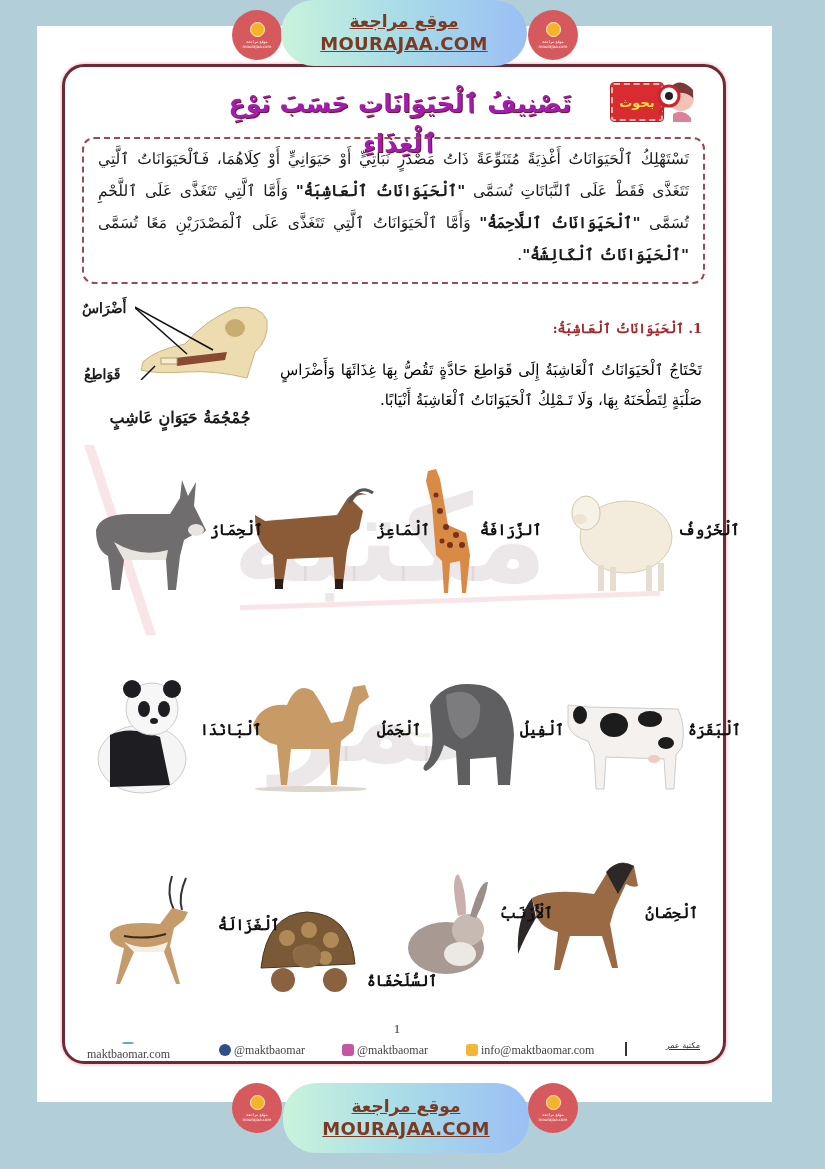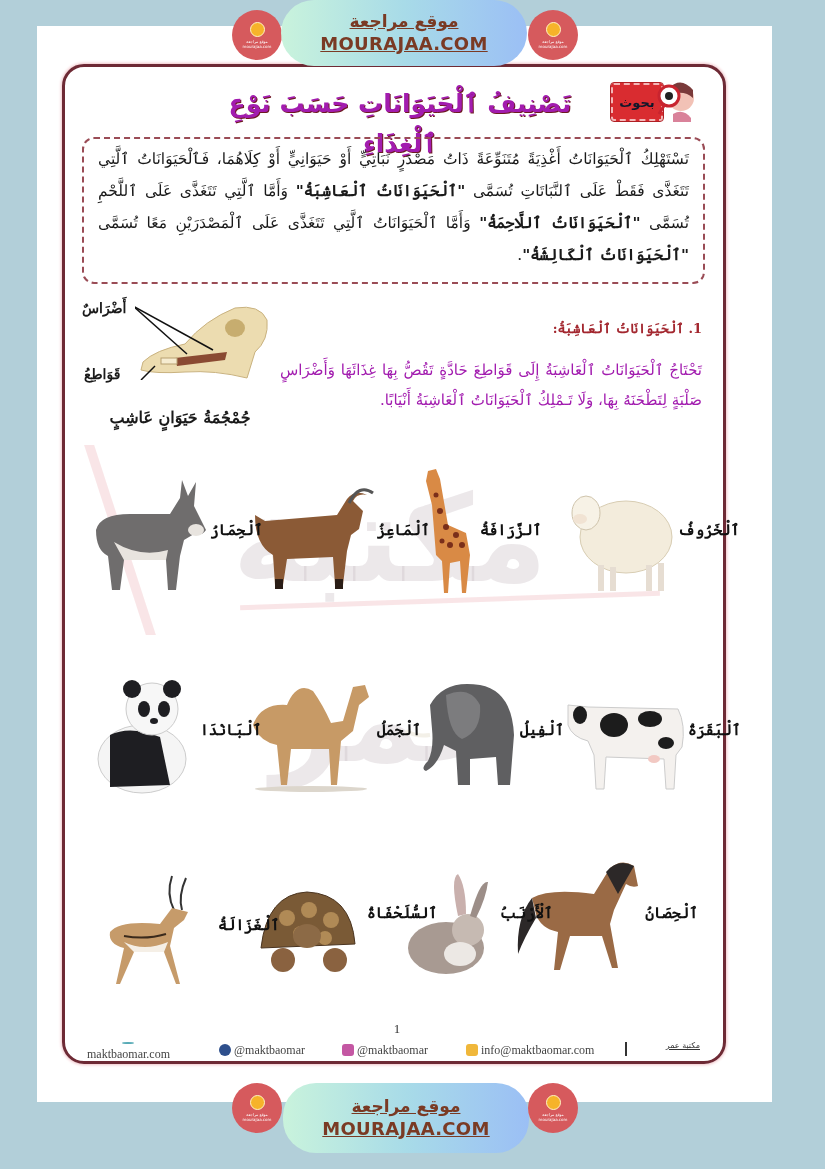--- a/index.html
+++ b/index.html
@@ -60,21 +60,21 @@
   
   .title {
     position: absolute; left: 200px; top: 84px; width: 400px; height: 40px;
     text-align: center; direction: rtl;
     color: #a21caf; font-size: 25px; font-weight: bold; line-height: 40px;
     text-shadow: 1px 1px 0 #6e1a22;
   }
   .research-tag {
     position: absolute; left: 611px; top: 83px; width: 52px; height: 38px;
     background: #d92c30; border: 2px dashed #f3b7b7; outline: 1px solid #b01f24;
-    border-radius: 3px; color: #0f172a; font-weight: bold; font-size: 13px;
+    border-radius: 3px; color: #fde047; font-weight: bold; font-size: 13px;
     display: flex; align-items: center; justify-content: center; direction: rtl;
   }
   .mag-icon {
     position: absolute; left: 655px; top: 78px; width: 40px; height: 44px;
   }
 
   
   .intro {
     position: absolute; left: 82px; top: 137px; width: 623px; height: 147px;
     border: 2px dashed #9a4c56; border-radius: 12px;
@@ -86,21 +86,21 @@
   
   .section-title {
     position: absolute; left: 470px; top: 314px; width: 232px; height: 30px;
     direction: rtl; text-align: right;
     color: #a3272f; font-size: 13px; font-weight: bold; line-height: 30px;
     font-family: "DejaVu Serif", serif;
   }
   .section-body {
     position: absolute; left: 280px; top: 355px; width: 422px; height: 70px;
     direction: rtl; text-align: justify;
-    font-family: "DejaVu Serif", serif; font-size: 15px; line-height: 30px; color: #a21caf;
+    font-family: "DejaVu Serif", serif; font-size: 15px; line-height: 30px; color: #000000;
   }
 
   
   .skull { position: absolute; left: 135px; top: 300px; width: 135px; height: 80px; }
   .skull-label {
     position: absolute; font-family: "DejaVu Serif", serif; font-weight: bold;
     font-size: 14px; color: #1a1a1a; direction: rtl;
   }
   .skull-caption {
     position: absolute; left: 95px; top: 408px; width: 170px;
@@ -307,21 +307,21 @@
     <svg width="100" height="110" viewBox="0 0 100 110">
       <ellipse cx="46" cy="80" rx="38" ry="26" fill="#a89a92"></ellipse>
       <circle cx="68" cy="62" r="16" fill="#c6bab2"></circle>
       <path d="M58 48 Q50 10 58 6 Q66 18 66 46 Z" fill="#c9b0ad"></path>
       <path d="M70 48 Q80 12 88 14 Q86 30 76 50 Z" fill="#9c8e88"></path>
       <ellipse cx="60" cy="86" rx="16" ry="12" fill="#ece8e4"></ellipse>
     </svg>
   </div>
   <div class="name">ٱلْأَرْنَبُ</div>
 </div>
-<div class="animal" style="left:247px; top:828px;">
+<div class="animal" style="left:247px; top:828px;align-items:flex-end;">
   <div class="pic">
     <svg width="120" height="100" viewBox="0 0 120 100">
       <path d="M14 70 Q20 16 60 14 Q104 16 108 66 Z" fill="#7a5a36" stroke="#4a3420"></path>
       <g fill="#b08a56">
           <circle cx="40" cy="40" r="8"></circle>
           <circle cx="62" cy="32" r="8"></circle>
           <circle cx="84" cy="42" r="8"></circle>
           <circle cx="54" cy="56" r="8"></circle>
           <circle cx="78" cy="60" r="7"></circle>
         </g>

